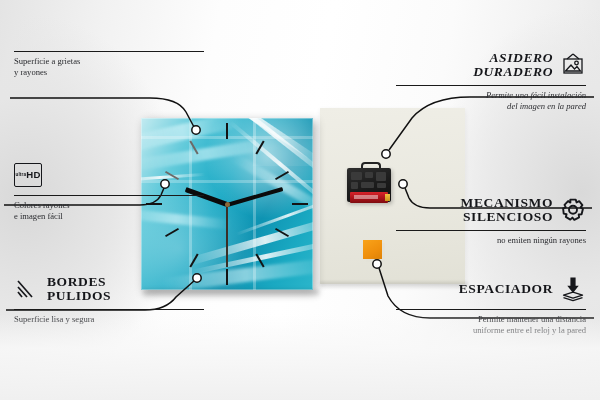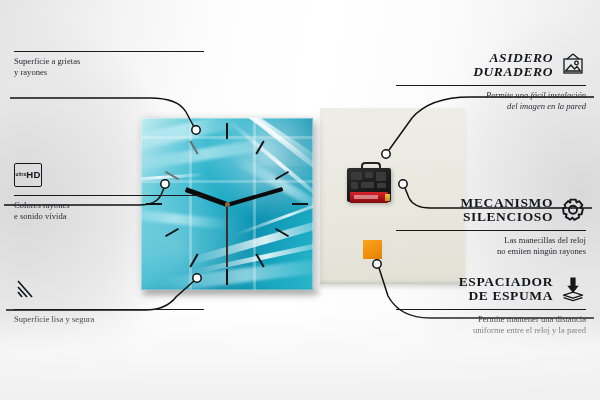--- a/index.html
+++ b/index.html
@@ -372,34 +372,38 @@
     <div class="feat-head">
       <span class="icon-hd">
         <span class="u">ultra</span>
         <span class="h">HD</span>
       </span>
       <span>
       </span>
     </div>
     <div class="feat-rule"></div>
     <div class="feat-desc">Colores rayones</div>
-    <div class="feat-desc">e sonido vívida</div>
+    <div class="feat-desc">e imagen fácil</div>
   </div>
 
   <div class="feature left" style="left:14px; top:272px; width:190px;">
     <div class="feat-head">
       <span class="icon">
         <svg viewBox="0 0 26 26">
             <g fill="none" stroke="currentColor" stroke-width="1.7">
           <path d="M4 5 L18 21"></path>
               <path d="M4 11 L13 21"></path>
               <path d="M4 16 L8 21"></path>
         </g>
           </svg>
       </span>
+      <span>
+        <div class="feat-title">BORDES</div>
+        <div class="feat-title">PULIDOS</div>
+      </span>
     </div>
     <div class="feat-rule"></div>
     <div class="feat-desc">Superficie lisa y segura</div>
   </div>
 
   <div class="feature right" style="left:396px; top:48px; width:190px;font-style:italic;">
     <div class="feat-head">
       <span>
         <div class="feat-title">ASIDERO</div>
         <div class="feat-title">DURADERO</div>
@@ -433,29 +437,27 @@
           <path d="M10.3 2.6 L15.7 2.6 L16.6 5.4 L19.2 4.2 L22.4 8.1 L20.6 10.4 L22.9 12.1
                    L21.6 17.3 L18.7 17.5 L19.1 20.3 L14.3 22.8 L12.4 20.6 L10.3 22.6
                    L5.8 19.9 L6.6 17.2 L3.7 16.6 L3.1 11.4 L5.8 10.4 L4.5 7.9
                    L8.1 4.1 L10.4 5.6 Z"></path>
           <circle cx="13" cy="12.7" r="4"></circle>
         </g>
           </svg>
       </span>
     </div>
     <div class="feat-rule"></div>
-    <div class="feat-desc">Las manecillas del reloj</div>
     <div class="feat-desc">no emiten ningún rayones</div>
   </div>
 
   <div class="feature right" style="left:396px; top:272px; width:190px;">
     <div class="feat-head">
       <span>
         <div class="feat-title">ESPACIADOR</div>
-        <div class="feat-title">DE ESPUMA</div>
       </span>
       <span class="icon">
         <svg viewBox="0 0 26 26">
           <path fill="currentColor" d="M10.4 1.5 h5.2 v8.3 h3.1 L13 17 L7.3 9.8 h3.1 Z"></path>
           <g fill="none" stroke="currentColor" stroke-width="1.3" stroke-linejoin="round">
             <path d="M13 16.2 L22.5 19.2 L13 22.2 L3.5 19.2 Z"></path>
             <path d="M3.5 21.6 L13 24.6 L22.5 21.6"></path>
           </g>
         </svg>
       </span>

